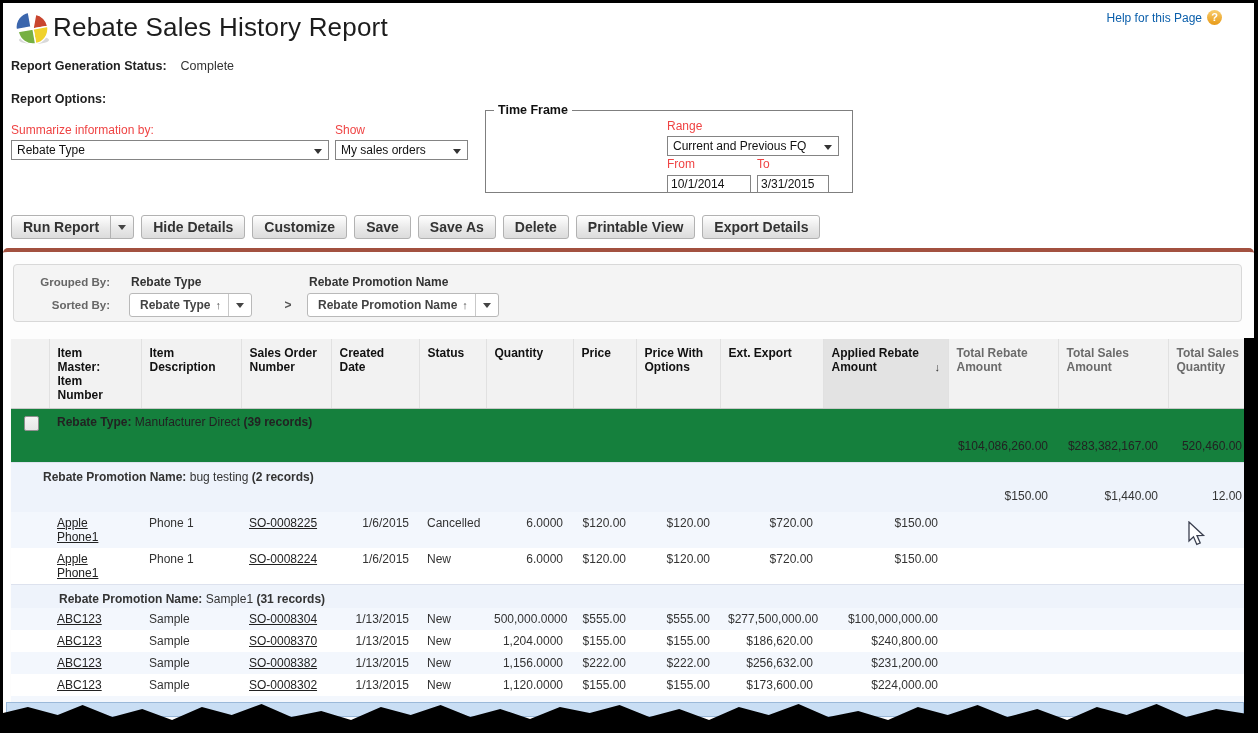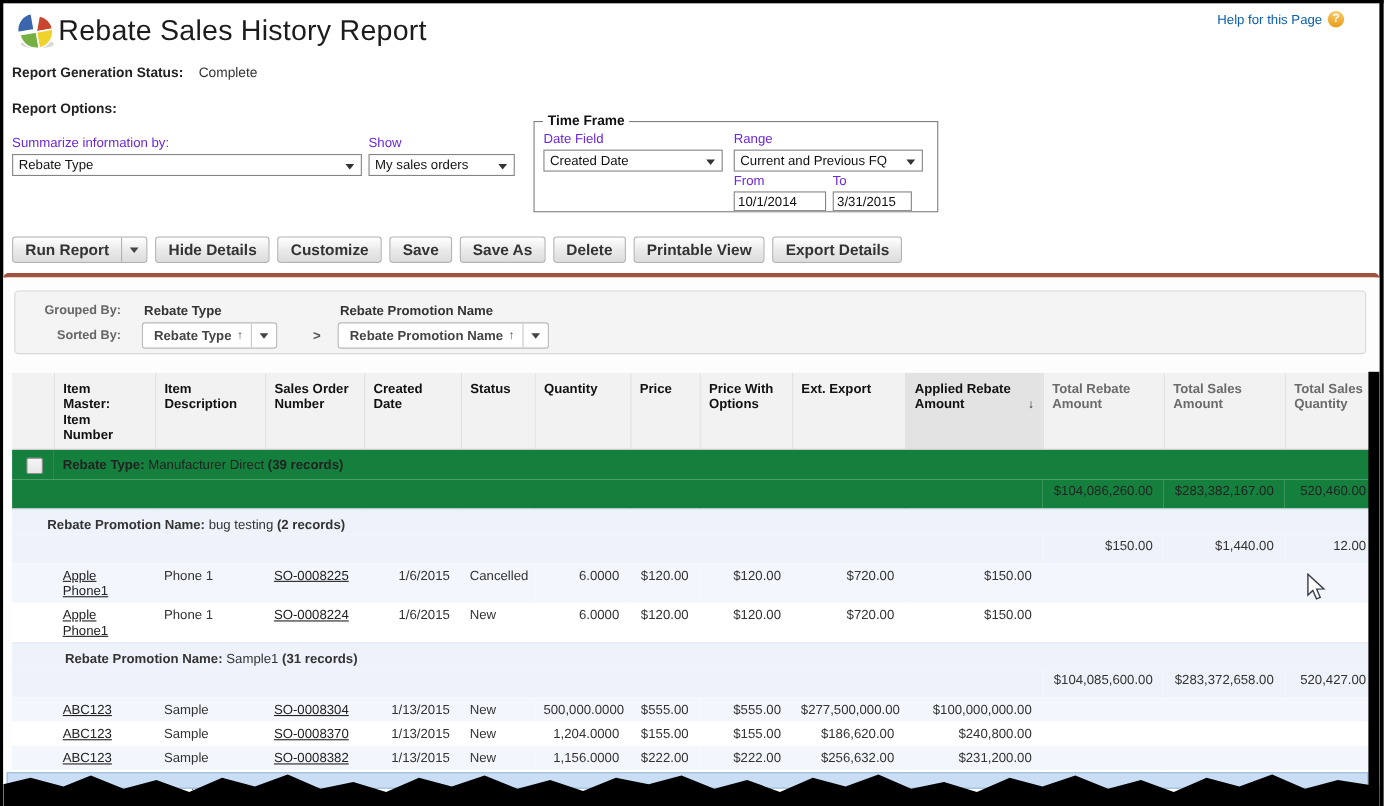--- a/index.html
+++ b/index.html
@@ -15,21 +15,21 @@
     background:linear-gradient(#f8cd6e,#e89a17);color:#fff;font-weight:bold;font-size:11px;
     text-align:center;line-height:15px;}
   .title-row{position:absolute;top:6px;left:10px;display:flex;align-items:center;}
   .page-title{font-size:26px;color:#1c1c1c;font-weight:500;letter-spacing:.2px;}
   .status-row{position:absolute;top:56px;left:8px;font-size:12.5px;color:#222;}
   .status-label{font-weight:bold;}
   .status-value{margin-left:14px;color:#333;}
   .options-label{position:absolute;top:89px;left:8px;font-size:12.5px;font-weight:bold;color:#222;}
 
   
-  .fld-label{font-size:12px;color:#6d28d9;margin-bottom:3px;}
+  .fld-label{font-size:12px;color:#ef4444;margin-bottom:3px;}
   .sum-field{position:absolute;top:120px;left:8px;}
   .show-field{position:absolute;top:120px;left:332px;}
   .sel{position:relative;background:#fff;border:1px solid #848484;height:20px;line-height:18px;
     font-size:12px;color:#111;padding:0 20px 0 5px;box-sizing:border-box;white-space:nowrap;overflow:hidden;}
   .caret-dn{position:absolute;right:6px;top:8px;width:0;height:0;border-left:4px solid transparent;
     border-right:4px solid transparent;border-top:5px solid #333;}
   .tf-fieldset{position:absolute;top:100px;left:482px;width:368px;height:90px;border:1px solid #7f7f7f;
     margin:0;padding:2px 16px 6px 8px;box-sizing:border-box;background:#fff;}
   .tf-fieldset legend{font-size:12.5px;font-weight:bold;color:#111;padding:0 4px;}
   .tf-grid{position:relative;height:60px;}
@@ -138,27 +138,20 @@
     <div class="fld-label">Show</div>
     <div class="sel" style="width:133px;">
       <span>My sales orders</span>
       <span class="caret-dn"></span>
     </div>
   </div>
 
   <fieldset class="tf-fieldset">
     <legend>Time Frame</legend>
     <div class="tf-grid">
-      <div class="tf-datefield">
-        <div class="fld-label">Date Field</div>
-        <div class="sel" style="width:163px;">
-          <span>Created Date</span>
-          <span class="caret-dn"></span>
-        </div>
-      </div>
       <div class="tf-range">
         <div class="fld-label">Range</div>
         <div class="sel" style="width:172px;">
           <span>Current and Previous FQ</span>
           <span class="caret-dn"></span>
         </div>
       </div>
       <div class="tf-from">
         <div class="fld-label">From</div>
         <input class="txt" style="width: 84px;" value="10/1/2014">
@@ -310,26 +303,20 @@
             <td class="r">$120.00</td>
             <td class="r">$720.00</td>
             <td class="r">$150.00</td>
             <td></td>
             <td></td>
             <td></td>
           </tr>
           <tr class="g2 lblr">
             <td colspan="14" style="padding-left:48px;"><span class="grp-b">Rebate Promotion Name: </span><span>Sample1 </span><span class="grp-b">(31 records)</span></td>
           </tr>
-          <tr class="g2 totr">
-            <td colspan="11" class="sp"></td>
-            <td>$104,085,600.00</td>
-            <td>$283,372,658.00</td>
-            <td>520,427.00</td>
-          </tr>
           <tr class="d alt">
             <td></td>
             <td class=""><a href="#" style="display: inline-block; max-width: 54px;">ABC123</a></td>
             <td class="">Sample</td>
             <td class=""><a href="#">SO-0008304</a></td>
             <td class="r">1/13/2015</td>
             <td class="">New</td>
             <td class="r">500,000.0000</td>
             <td class="r">$555.00</td>
             <td class="r">$555.00</td>

